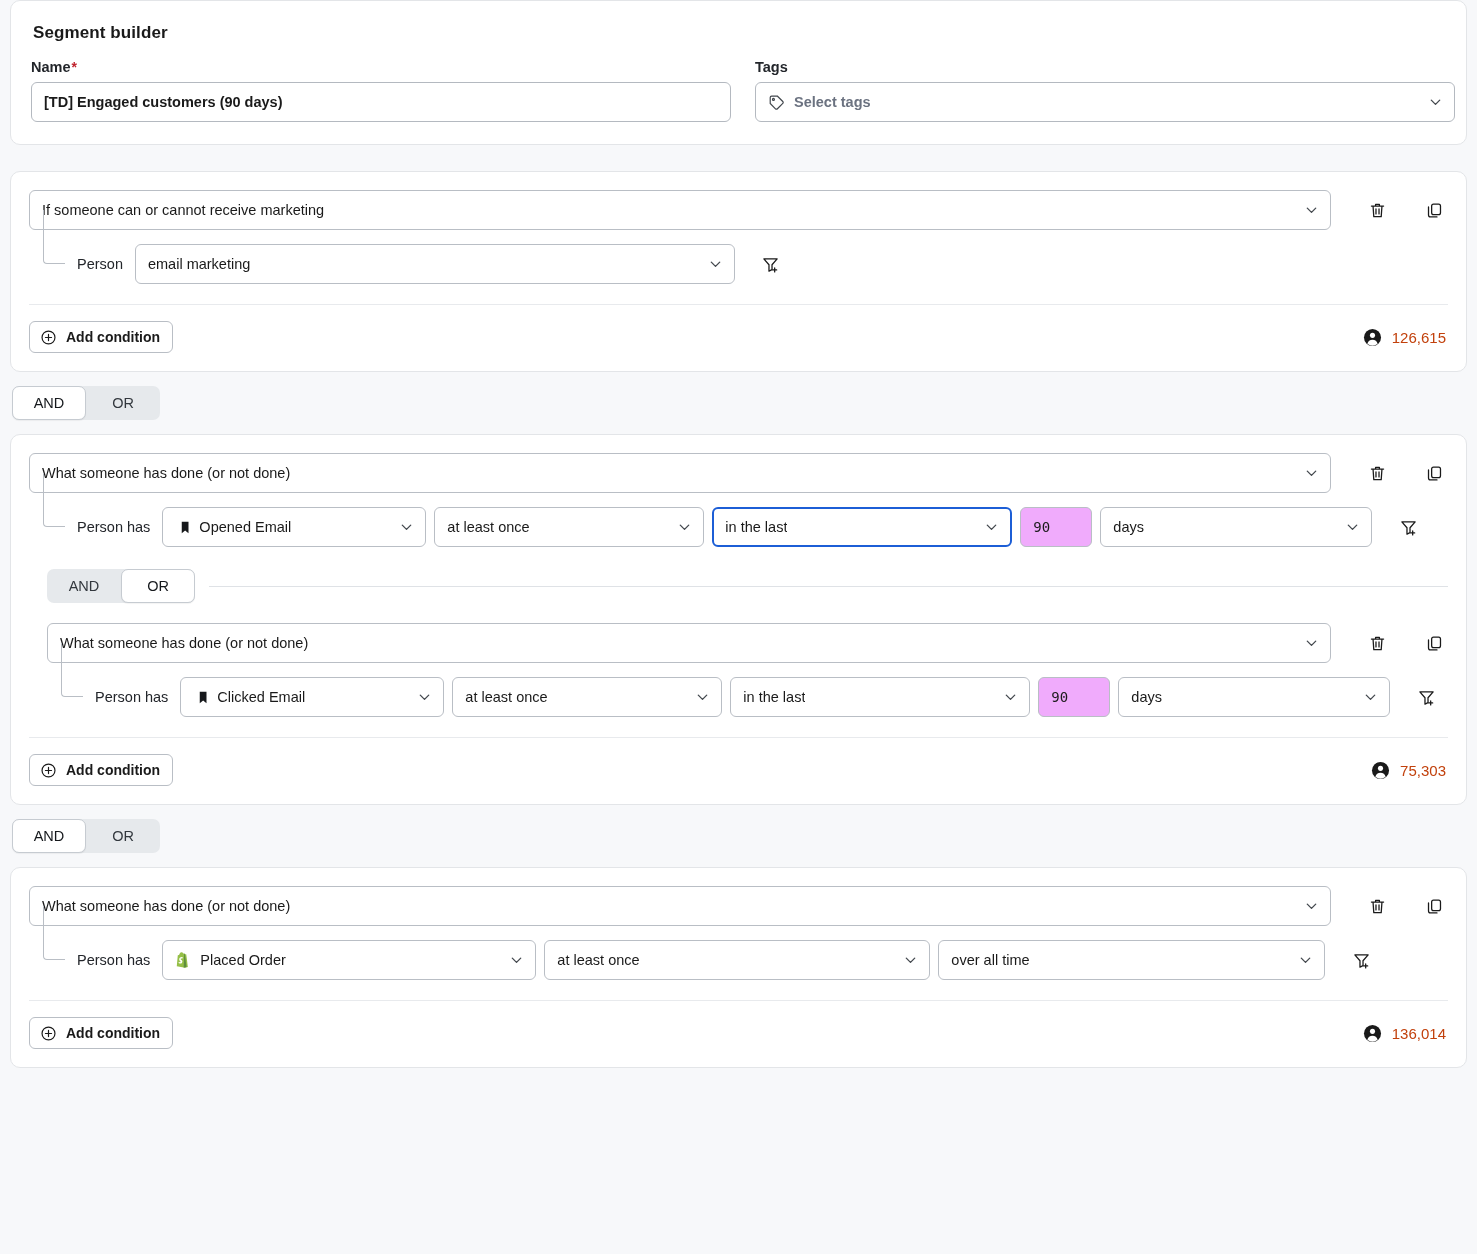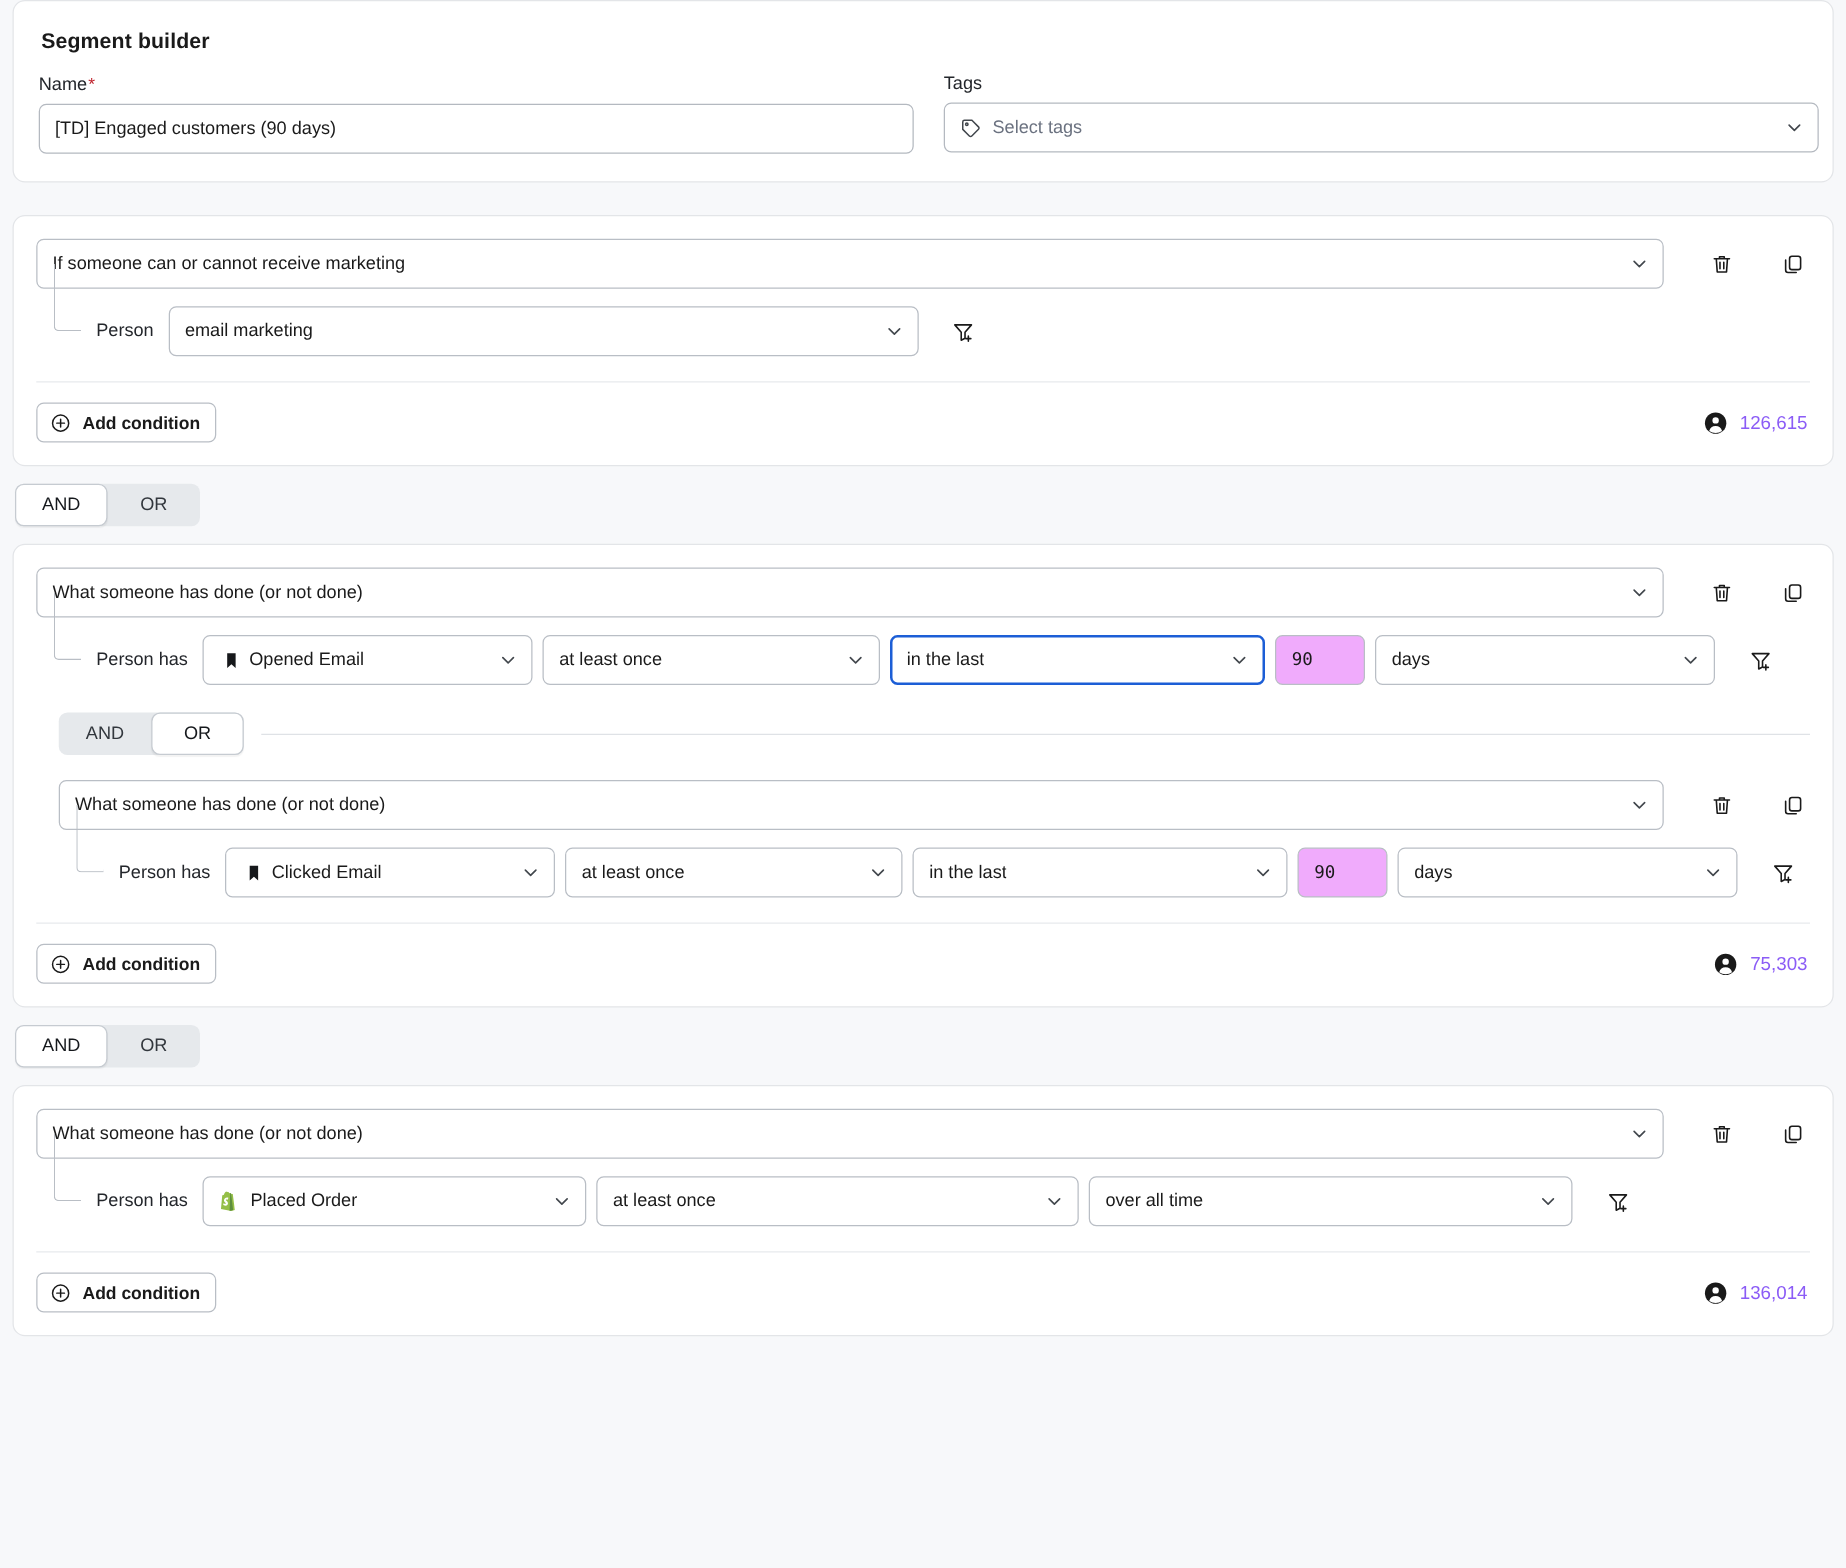--- a/index.html
+++ b/index.html
@@ -22,21 +22,21 @@
   }
 
   
   .header-card { padding: 20px 6px 22px 20px; }
   .header-title {
     font-size: 17px;
     font-weight: bold;
     letter-spacing: .1px;
     margin: 2px 0 16px 2px;
   }
-  .field-row { display: flex; gap: 24px; }
+  .field-row { display: flex; gap: 24px; font-weight: bold; }
   .field { display: flex; flex-direction: column; }
   .field.name { width: 700px; }
   .field.tags { width: 700px; }
   .field-label {
     font-size: 14.5px;
     color: #23262b;
     margin-bottom: 7px;
     display: flex; align-items: baseline; gap: 1px;
   }
   .req { color: #c0242e; font-size: 14px; }
@@ -132,21 +132,21 @@
     padding: 0 12px;
     font-family: "DejaVu Sans Mono", monospace;
     font-size: 14px;
     margin-right: 8px;
     flex: none;
   }
   .filter-btn { margin-left: 14px; }
 
   
   .w-metric   { width: 264px; flex: none; }
-  .w-metric-l { width: 307px; flex: none; align-items: center; }
+  .w-metric-l { width: 374px; flex: none; align-items: center; }
   .w-freq     { width: 270px; flex: none; }
   .w-freq-l   { width: 386px; flex: none; }
   .w-when     { width: 300px; flex: none; }
   .w-when-l   { width: 387px; flex: none; }
   .w-unit     { width: 272px; flex: none; }
   .w-person   { width: 600px; flex: none; }
   .w-channel  { width: 600px; flex: none; }
 
   
   .divider { height: 1px; background: #e8eaed; margin: 20px 0 0 0; }
@@ -167,21 +167,21 @@
     padding: 0 12px 0 10px;
     font-size: 14px;
     font-weight: bold;
     cursor: pointer;
   }
   .count {
     display: inline-flex;
     align-items: center;
     gap: 10px;
     font-size: 15px;
-    color: #8b5cf6;
+    color: #c2410c;
     margin-right: 2px;
   }
 
   
   .andor-wrap { display: flex; align-items: center; margin: 14px 0 14px 12px; }
   .andor {
     display: inline-flex;
     background: #e6e9ec;
     border-radius: 7px;
     padding: 0;

